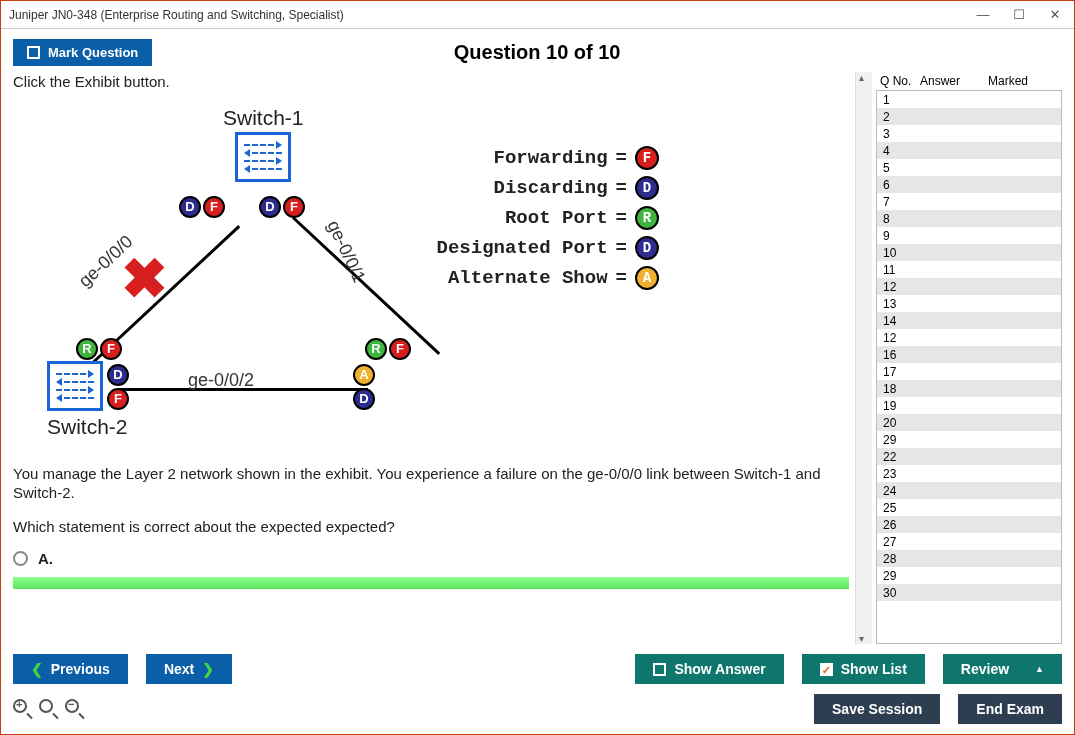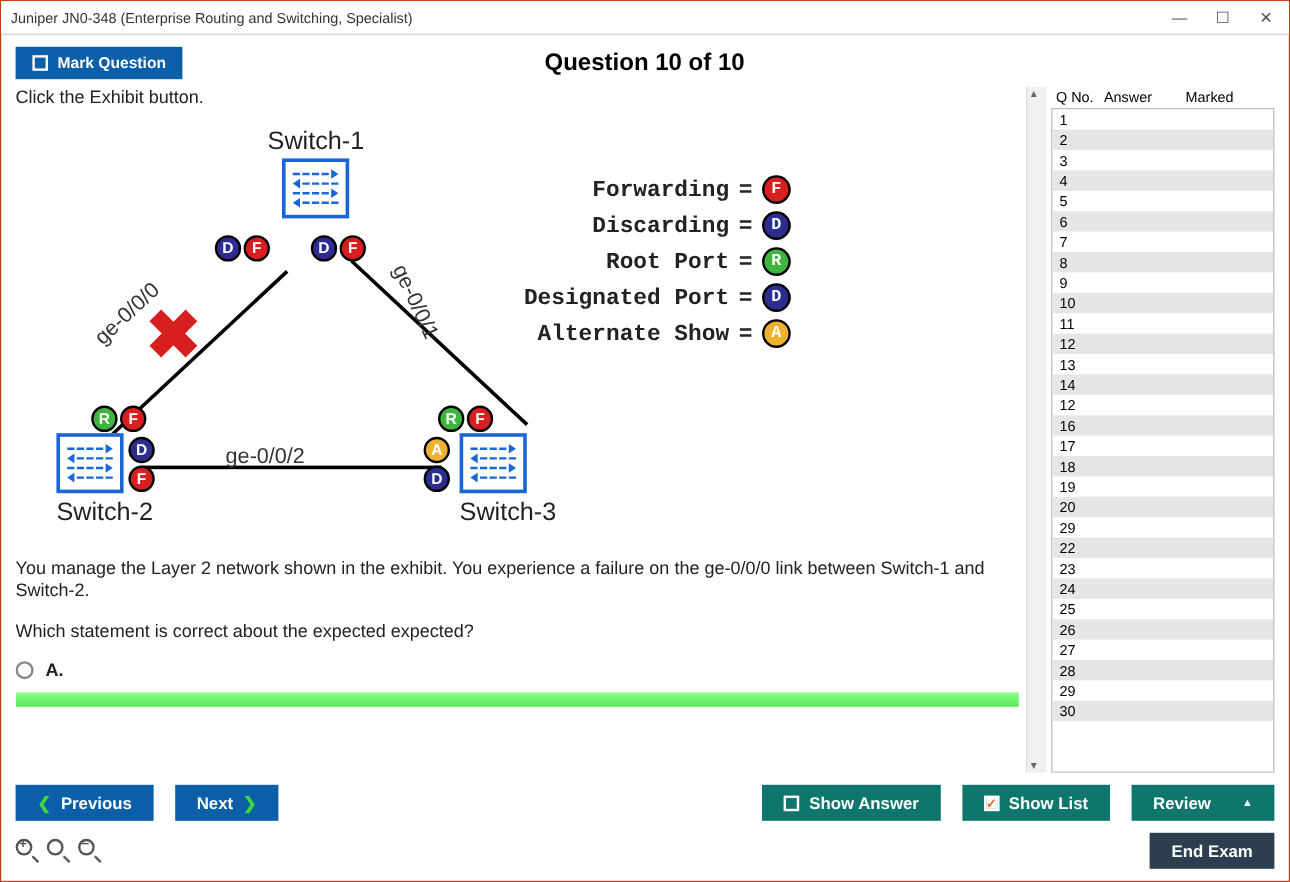--- a/index.html
+++ b/index.html
@@ -165,41 +165,20 @@
             </div>
             <div class="label" style="margin-top:4px;">Switch-2</div>
           </div>
           <div class="circle cD" style="left:94px; top:258px;">D</div>
           <div class="circle cF" style="left:94px; top:282px;">F</div>
 
           <div class="circle cR" style="left:352px; top:232px;">R</div>
           <div class="circle cF" style="left:376px; top:232px;">F</div>
           <div class="circle cA" style="left:340px; top:258px;">A</div>
           <div class="circle cD" style="left:340px; top:282px;">D</div>
-          <div class="switch-box" style="left:370px; top:255px;">
-            <div class="switch-icon">
-              <div class="arrow-row">
-                  <div class="arrow-line"></div>
-                  <div class="arrow-head r"></div>
-                </div>
-              <div class="arrow-row rev">
-                  <div class="arrow-line"></div>
-                  <div class="arrow-head l"></div>
-                </div>
-              <div class="arrow-row">
-                  <div class="arrow-line"></div>
-                  <div class="arrow-head r"></div>
-                </div>
-              <div class="arrow-row rev">
-                  <div class="arrow-line"></div>
-                  <div class="arrow-head l"></div>
-                </div>
-            </div>
-            <div class="label" style="margin-top:4px;">Switch-3</div>
-          </div>
 
           <div class="legend">
             <div class="row">
                 <span>Forwarding</span>
                 <span class="eq">=</span>
                 <div class="circle cF">F</div>
               </div>
             <div class="row">
                 <span>Discarding</span>
                 <span class="eq">=</span>
@@ -373,17 +352,20 @@
             <div class="handle"></div>
           </div>
         <div class="mag">
             <div class="glass"></div>
             <div class="handle"></div>
             <div class="sign">−</div>
           </div>
       </div>
       <div class="spacer"></div>
       <button class="btn dark">
+          <span>Save Session</span>
+        </button>
+      <button class="btn dark">
           <span>End Exam</span>
         </button>
     </div>
   </div>
 </div>
 
 </body></html>

